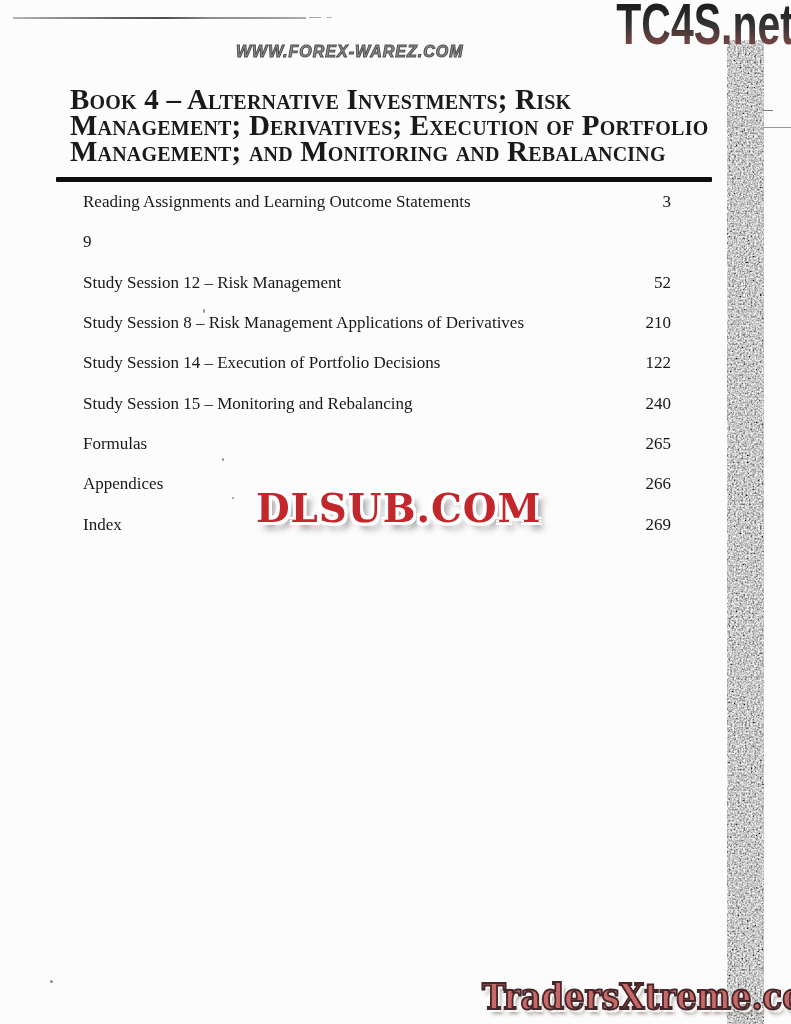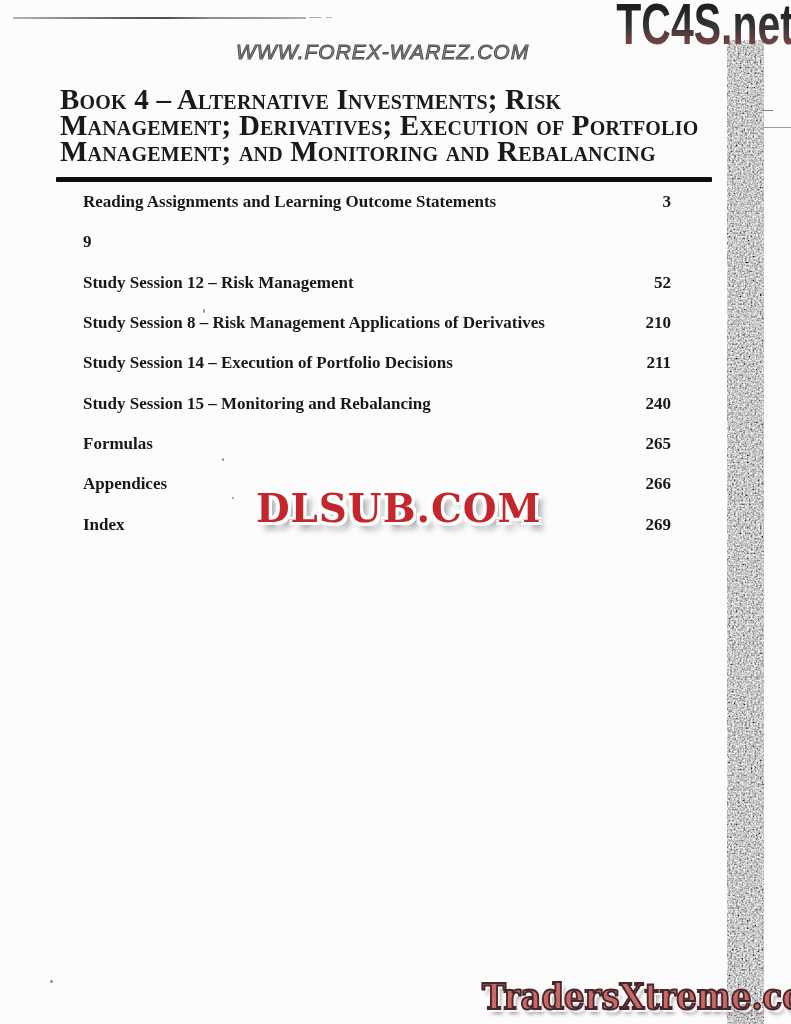--- a/index.html
+++ b/index.html
@@ -26,21 +26,21 @@
   .speck { position:absolute; background:#8f8f8f; border-radius:50%; }
   .speck-a { left:50px;  top:980px; width:3px; height:3px; }
   .speck-b { left:222px; top:458px; width:2px; height:3px; }
   .speck-c { left:232px; top:497px; width:2px; height:2px; }
   .speck-d { left:203px; top:309px; width:2px; height:4px; }
 
   
   .forex-mark {
     position:absolute; left:236px; top:40px;
     font-family:"Liberation Sans", sans-serif;
-    font-weight:normal; font-style:italic; font-size:21px; line-height:24px;
+    font-weight:bold; font-style:italic; font-size:16px; line-height:24px;
     text-transform:uppercase; letter-spacing:1px;
     color:var(--forex-gray,#8f8f8f);
     -webkit-text-stroke:1px #4f4f4f;
     text-shadow:0 0 2px #ffffff, 0 0 4px #ffffff, 2px 2px 3px rgba(255,255,255,.9);
     white-space:nowrap;
   }
   .tc4s-logo {
     position:absolute; right:-3px; top:-6px;
     font-family:"Liberation Sans", sans-serif;
     font-weight:bold; font-size:57px; line-height:60px; letter-spacing:0px;
@@ -68,37 +68,37 @@
     font-weight:bold; font-size:35px; line-height:38px;
     transform:scaleX(.92); transform-origin:left top;
     color:var(--traders-pink,#c96868);
     -webkit-text-stroke:2px var(--traders-outline,#46272a);
     text-shadow:0 0 2px #fff, 0 0 4px #fff, 3px 3px 0 rgba(255,255,255,.85), 4px 5px 4px rgba(70,40,40,.45);
     white-space:nowrap;
   }
 
   
   .doc-title {
-    position:absolute; left:60px; top:87px;
+    position:absolute; left:70px; top:87px;
     color:var(--text-ink,#1a1a1a);
     font-weight:bold; font-variant:small-caps;
     font-size:29px; line-height:25.8px; letter-spacing:.2px;
   }
   .doc-title .line { white-space:nowrap; }
 
   .title-rule {
     position:absolute; left:56px; top:177px; width:656px; height:5px;
     background:#0e0e0e; border-radius:1px;
   }
 
   .toc { position:absolute; left:83px; top:191px; width:588px; }
   .toc-row {
     display:flex; justify-content:space-between; align-items:flex-start;
     height:40.35px;
-    font-weight:bold; font-size:17px; line-height:21px;
+    font-weight:normal; font-size:17px; line-height:21px;
     color:#181818;
   }
   .toc-label { white-space:nowrap; }
   .toc-page  { text-align:right; }
 </style>
 </head>
 <body>
 
 <div class="page">
 
@@ -151,21 +151,21 @@
     <div class="toc-row">
       <span class="toc-label">Study Session 12 – Risk Management</span>
       <span class="toc-page">52</span>
     </div>
     <div class="toc-row">
       <span class="toc-label">Study Session 8 – Risk Management Applications of Derivatives</span>
       <span class="toc-page">210</span>
     </div>
     <div class="toc-row">
       <span class="toc-label">Study Session 14 – Execution of Portfolio Decisions</span>
-      <span class="toc-page">211</span>
+      <span class="toc-page">122</span>
     </div>
     <div class="toc-row">
       <span class="toc-label">Study Session 15 – Monitoring and Rebalancing</span>
       <span class="toc-page">240</span>
     </div>
     <div class="toc-row">
       <span class="toc-label">Formulas</span>
       <span class="toc-page">265</span>
     </div>
     <div class="toc-row">

